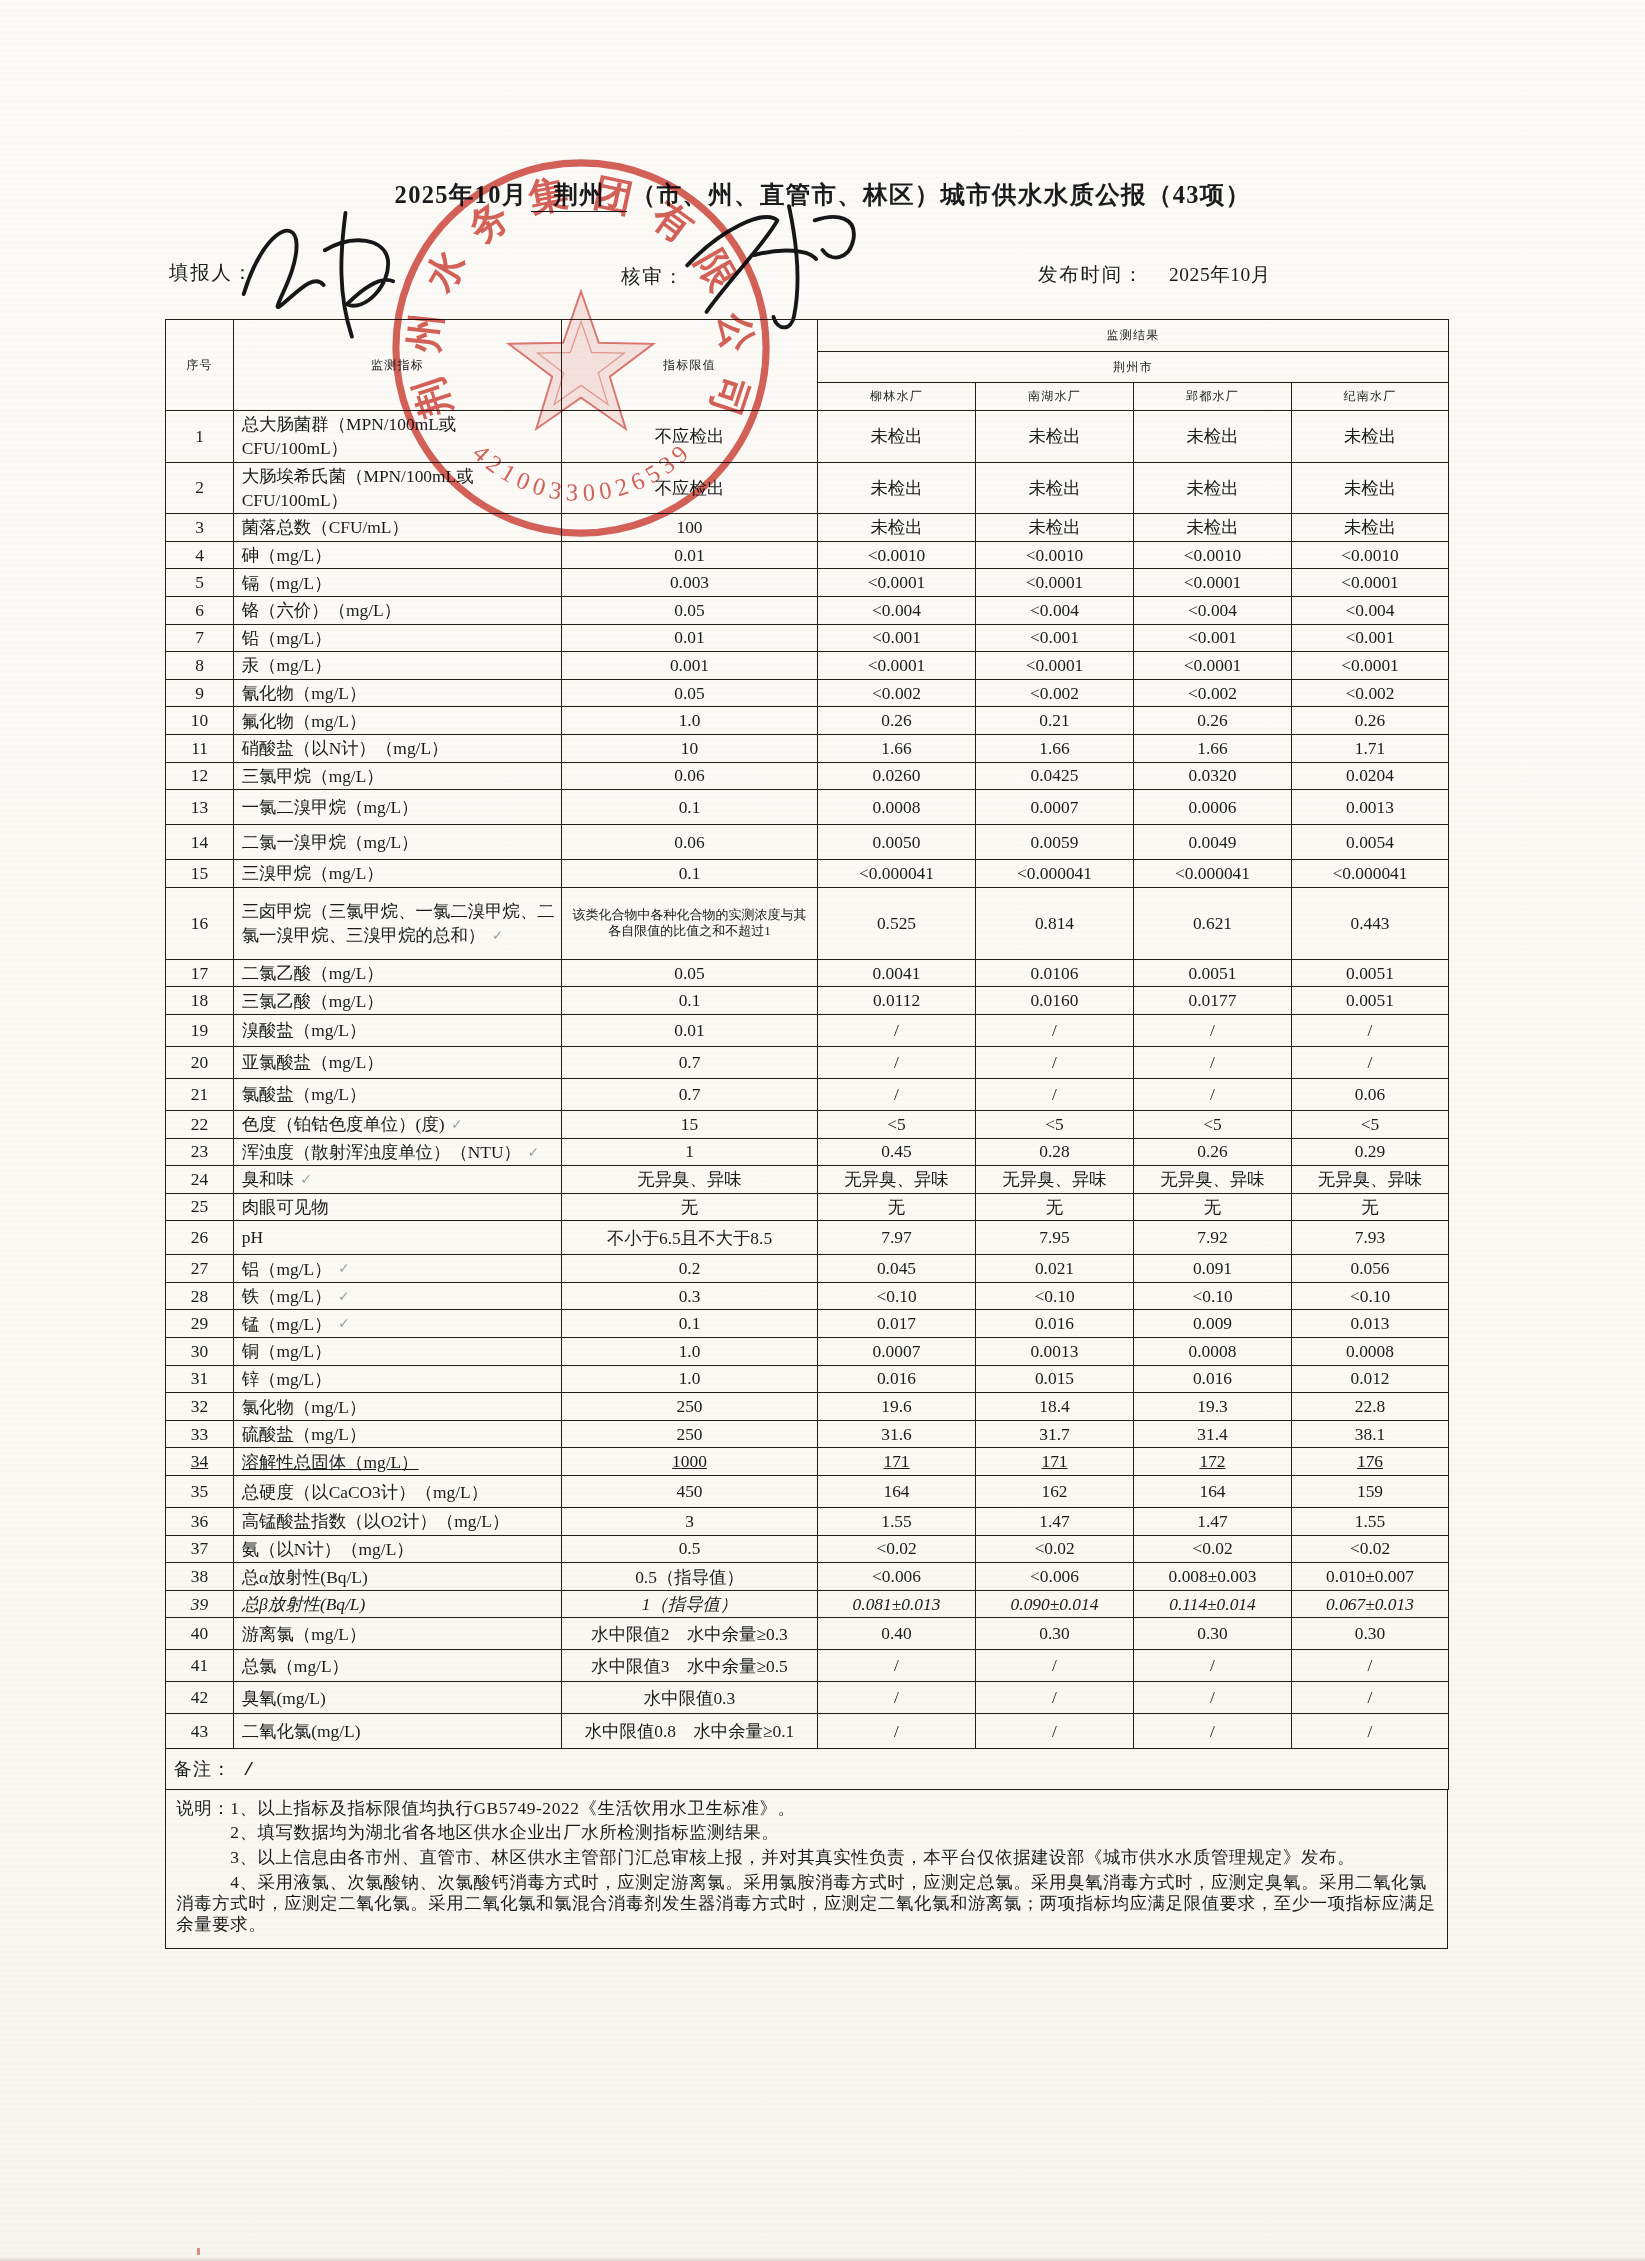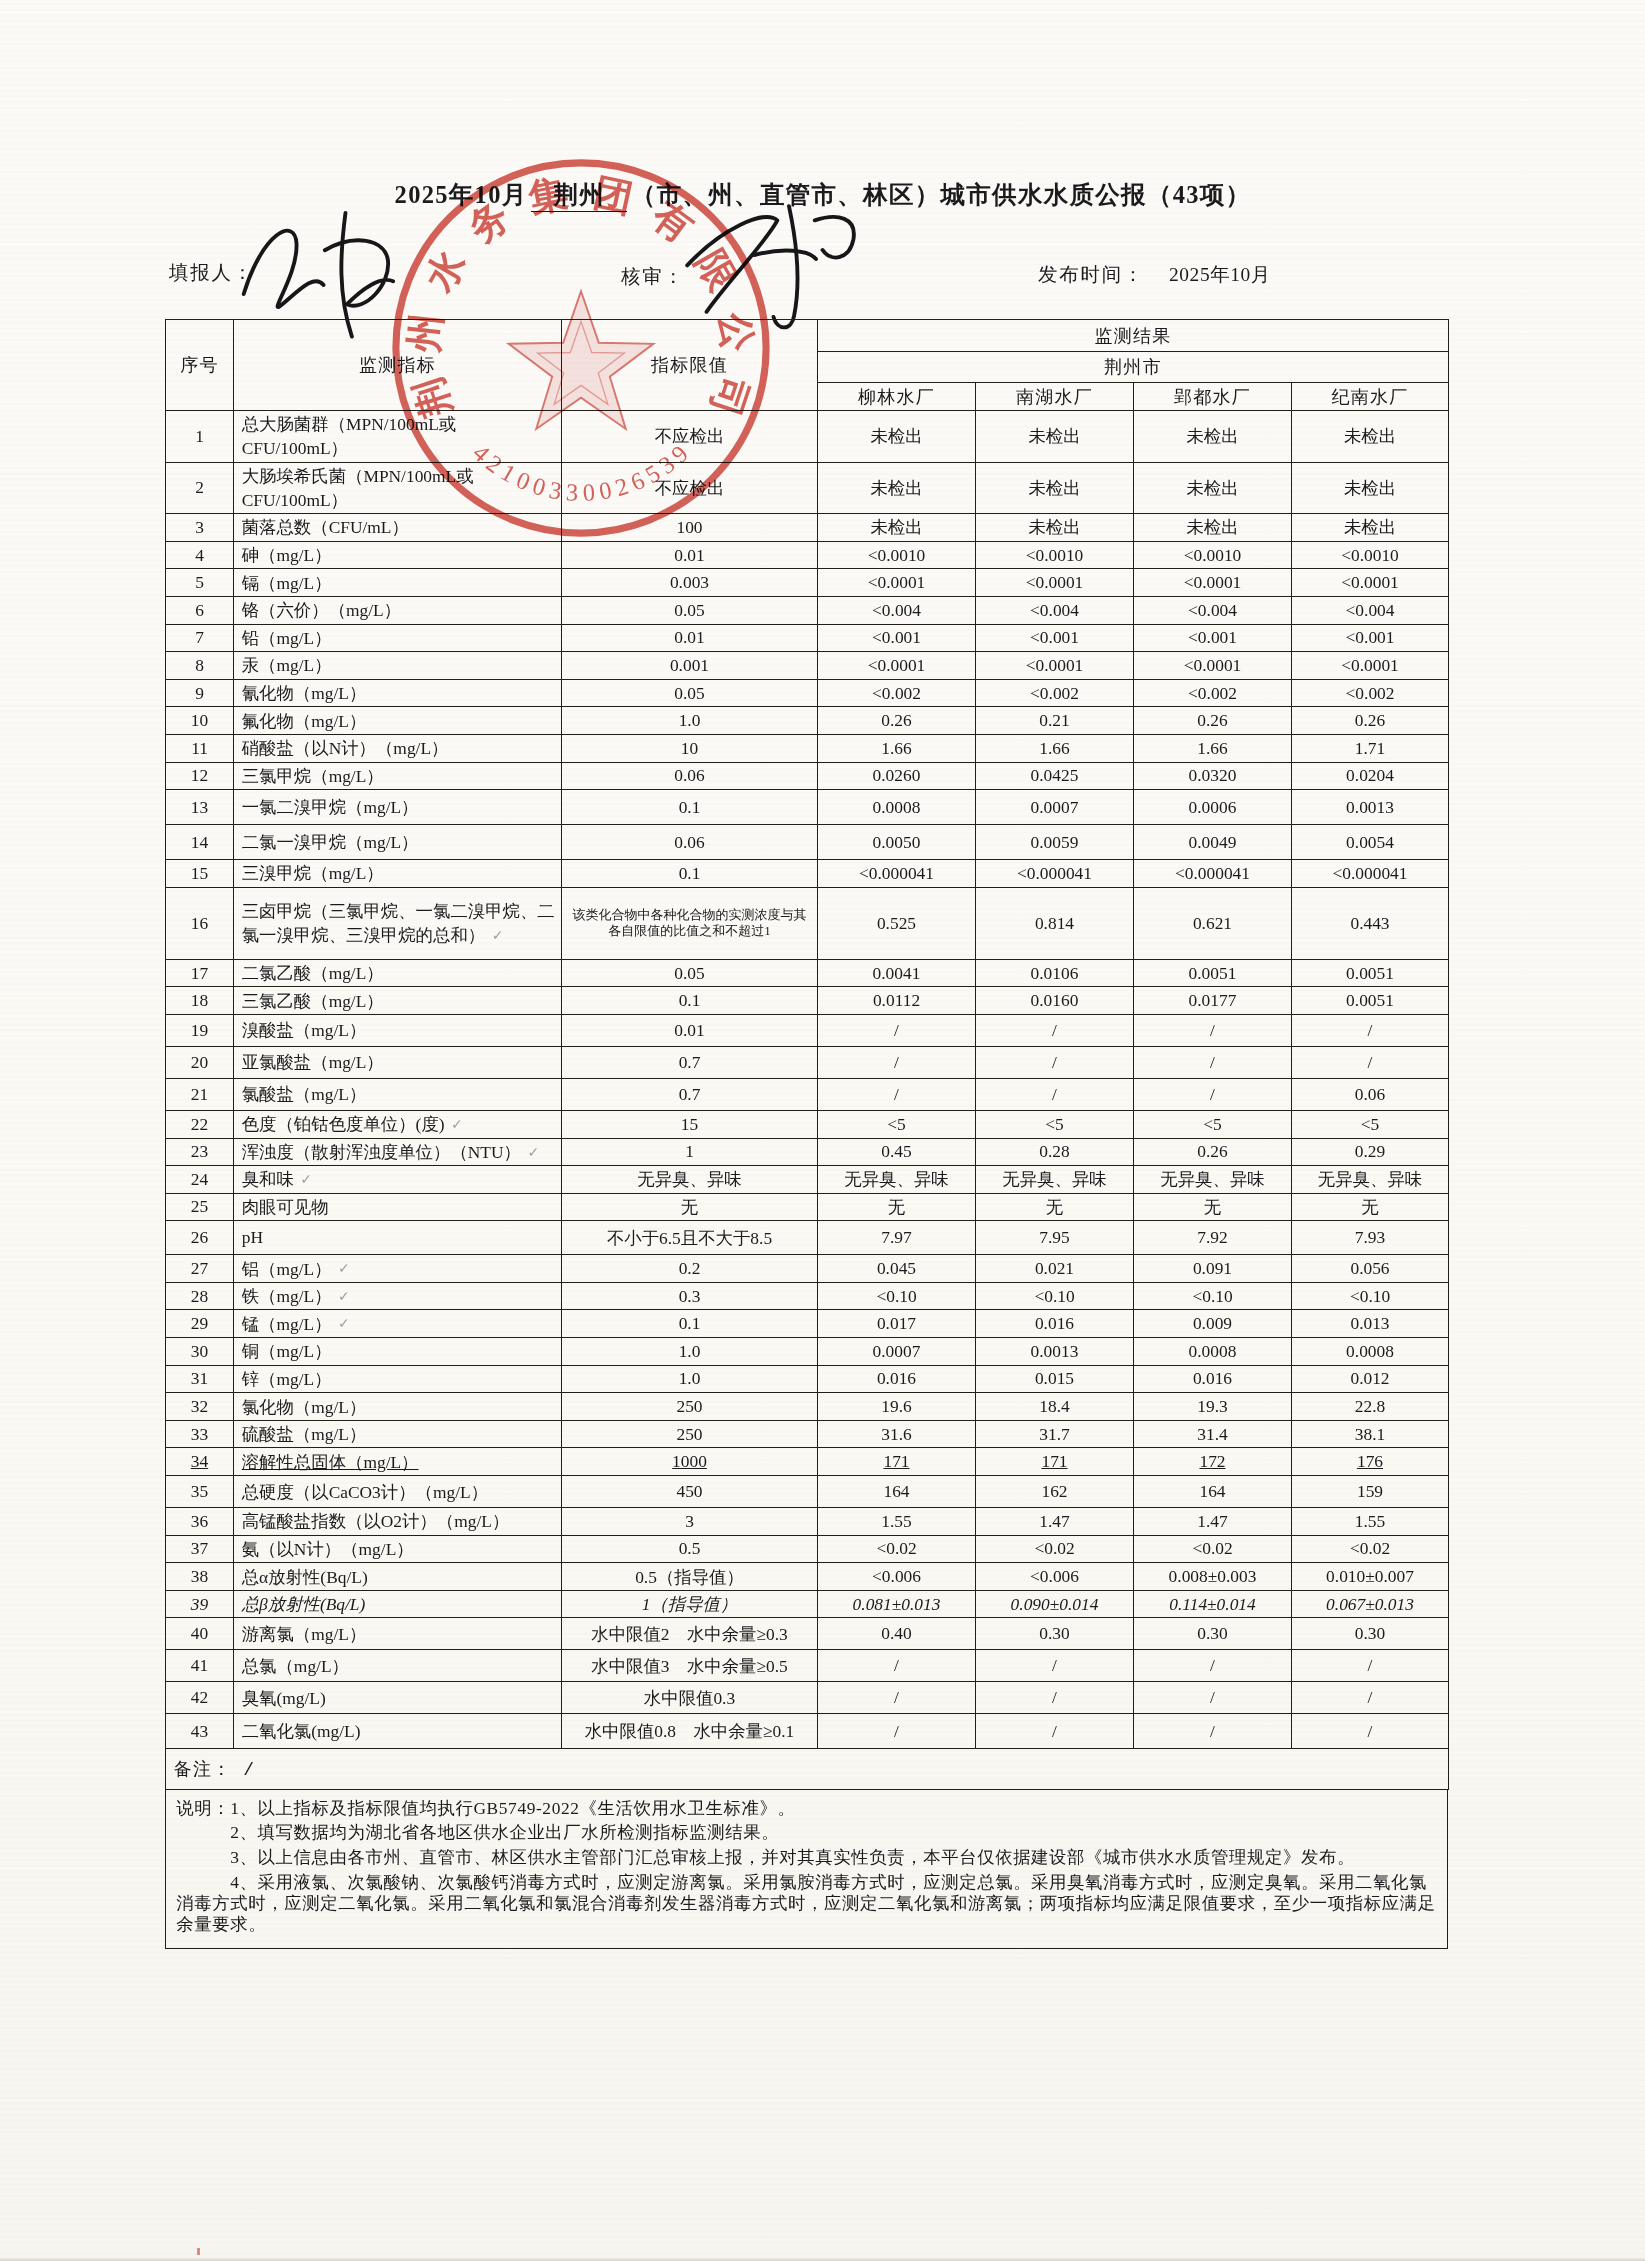--- a/index.html
+++ b/index.html
@@ -23,21 +23,21 @@
   .sheet{position:absolute;left:165px;top:319px;width:1283px;}
   table{border-collapse:collapse;table-layout:fixed;width:1283px;
     font-size:17.4px;}
   td,th{border:1.3px solid #241e18;padding:1.3px 5.2px;font-weight:normal;
     overflow:hidden;}
   table{border:1.9px solid #241e18;}
   tr{border-top:1.9px solid #241e18;border-bottom:1.9px solid #241e18;}
   thead tr:nth-child(1){height:32px;}
   thead tr:nth-child(2){height:31px;}
   thead tr:nth-child(3){height:28px;}
-  th{text-align:center;font-size:18px;letter-spacing:1.3px;}
+  th{text-align:center;font-size:12px;letter-spacing:1.3px;}
   td.c{text-align:center;}
   td.l{text-align:left;padding-left:7.7px;}
   td.small{font-size:13px;line-height:1.25;padding:1.3px 6.5px;}
   td.num{font-family:"Liberation Serif","DejaVu Serif",serif;}
   .tick{color:#97a0a6;font-size:14px;margin-left:6.5px;vertical-align:1.3px;}
   tfoot td{height:37px;font-size:18px;letter-spacing:1.3px;font-family:Liberation Mono, monospace;}
   .remark-val{margin-left:11.6px;}
 
   .notes{border:1.9px solid #241e18;border-top:none;height:150px;
     padding:7.7px 10.3px 0 10.3px;font-size:17.4px;line-height:1.2;letter-spacing:0.6px;}

